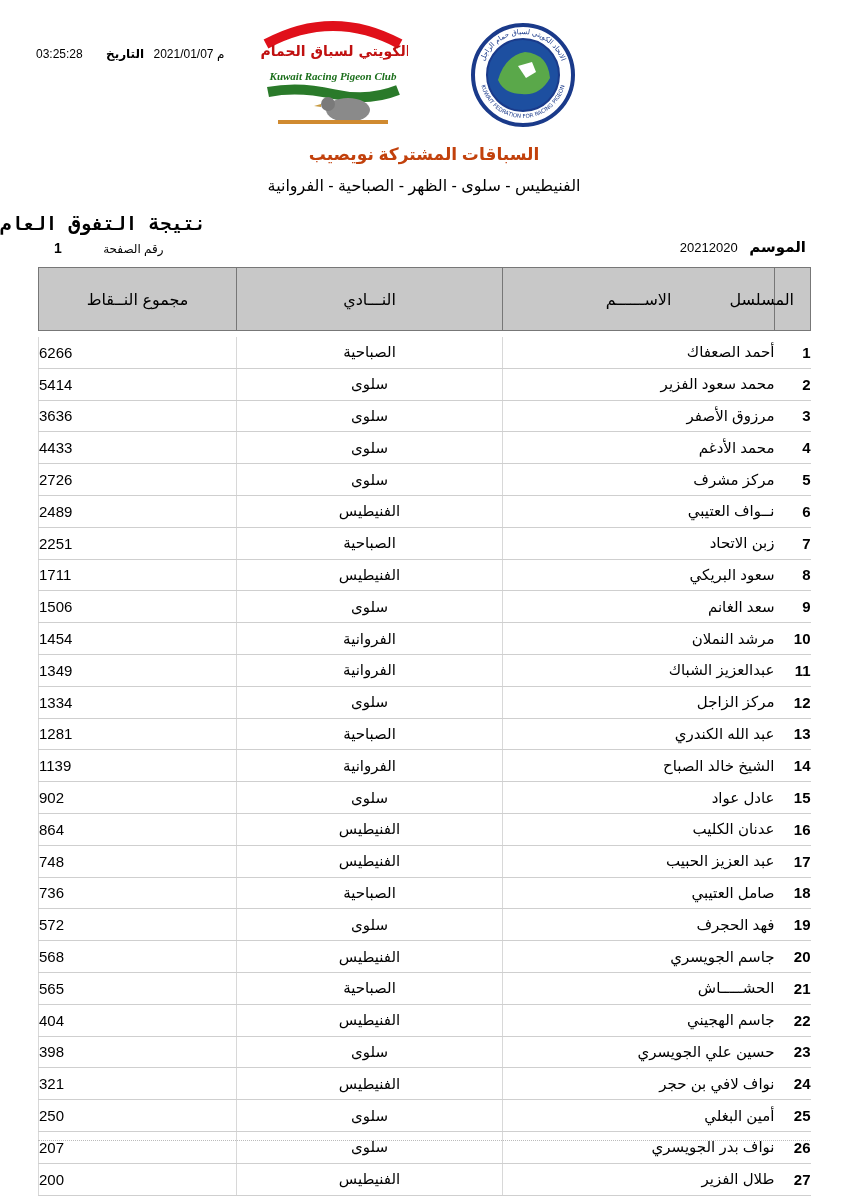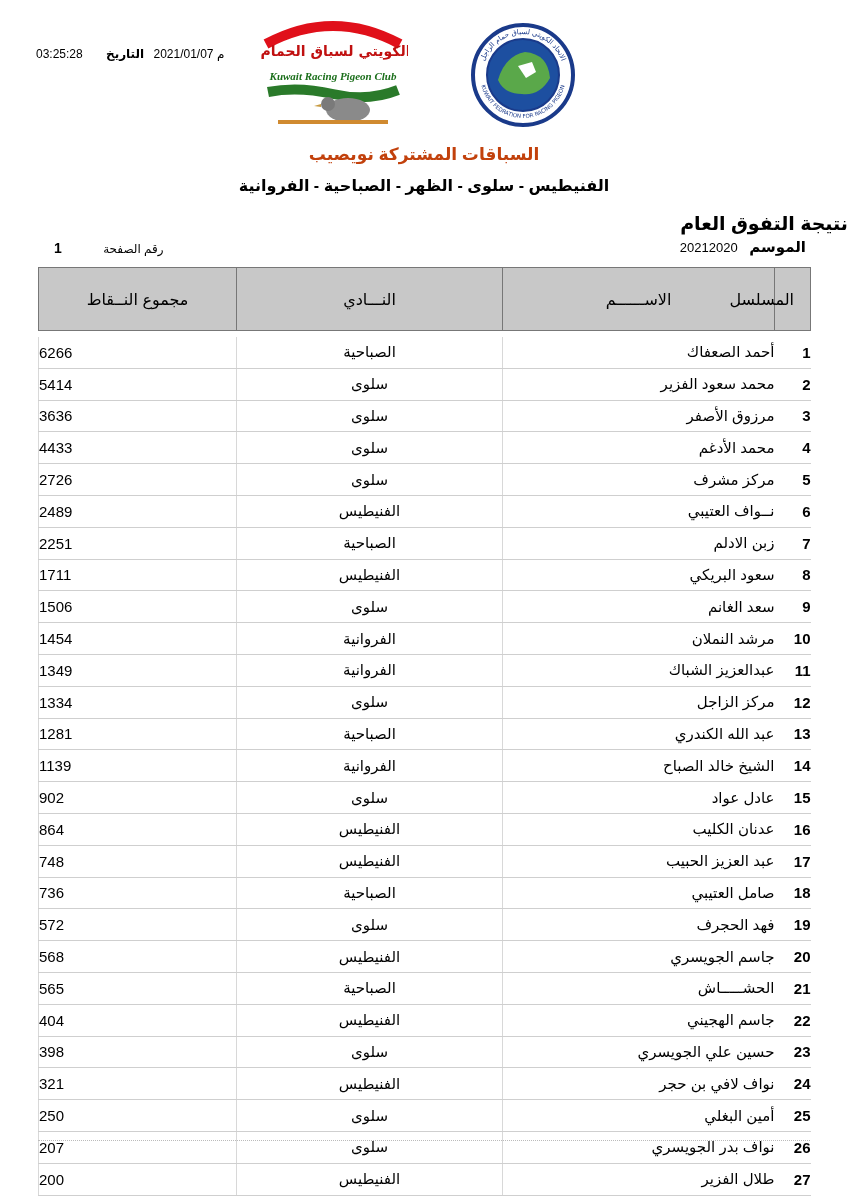--- a/index.html
+++ b/index.html
@@ -8,23 +8,23 @@
 
   .date-block { position: absolute; top: 47px; left: 36px; font-size: 12px; direction: ltr; white-space: nowrap; }
   .date-block .lbl { font-weight: bold; margin-left: 20px; }
 
   .logo-club { position: absolute; left: 258px; top: 14px; width: 150px; height: 116px; }
   .logo-fed  { position: absolute; left: 470px; top: 22px; width: 106px; height: 106px; }
 
   .title-red { position: absolute; top: 144px; left: 0; width: 848px; text-align: center;
                font-size: 17px; font-weight: bold; color: #c2410c; direction: rtl; }
   .title-sub { position: absolute; top: 176px; left: 0; width: 848px; text-align: center;
-               font-size: 16px; font-weight: bold; direction: rtl; }
-  .title-main{ position: absolute; top: 212px; left: 0; width: 848px; text-align: right;
-               font-size: 19px; font-weight: bold; direction: rtl; }
+               font-size: 16px; font-weight: normal; direction: rtl; }
+  .title-main{ position: absolute; top: 212px; left: 0; width: 848px; text-align: left;
+               font-size: 19px; font-weight: bold; direction: rtl; font-family: Liberation Mono, monospace; }
 
   .season { position: absolute; top: 238px; right: 42px; font-size: 13px; direction: rtl; white-space: nowrap; }
   .season .lbl { font-weight: bold; font-size: 15px; margin-left: 8px; }
   .pageno { position: absolute; top: 240px; left: 54px; font-size: 12px; direction: rtl; white-space: nowrap; }
   .pageno .num { font-weight: bold; font-size: 14px; margin-right: 38px; }
 
   table.results { position: absolute; top: 267px; left: 38px; width: 772px; border-collapse: collapse;
                   direction: rtl; table-layout: fixed; }
   table.results th { background: #c8c8c8; font-weight: normal; font-size: 16px; height: 30px;
                      border: 1px solid #777; padding: 16px; }
@@ -131,21 +131,21 @@
         <td class="pts">2726</td>
       </tr>
       <tr>
         <td class="rank">6</td>
         <td class="name">نــواف العتيبي</td>
         <td class="club">الفنيطيس</td>
         <td class="pts">2489</td>
       </tr>
       <tr>
         <td class="rank">7</td>
-        <td class="name">زبن الادلم</td>
+        <td class="name">زبن الاتحاد</td>
         <td class="club">الصباحية</td>
         <td class="pts">2251</td>
       </tr>
       <tr>
         <td class="rank">8</td>
         <td class="name">سعود البريكي</td>
         <td class="club">الفنيطيس</td>
         <td class="pts">1711</td>
       </tr>
       <tr>

